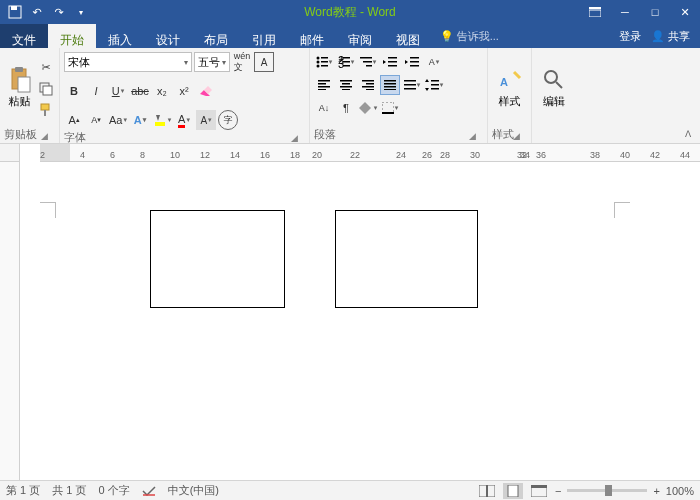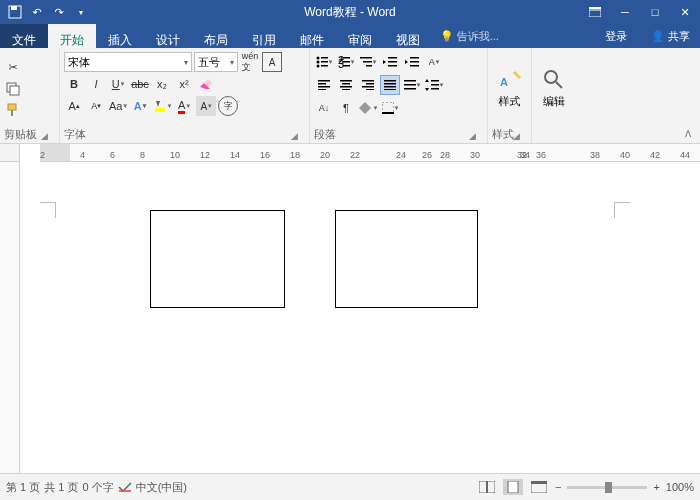--- a/index.html
+++ b/index.html
@@ -1,27 +1,27 @@
 <!DOCTYPE html>
 <html><head>
 <meta charset="utf-8">
 <style>
 *{box-sizing:border-box;margin:0;padding:0;font-family:"Microsoft YaHei",sans-serif;font-size:11px;user-select:none}
 body{width:700px;height:500px;background:#e6e6e6;overflow:hidden;display:flex;flex-direction:column}
 .titlebar{height:24px;background:#2b579a;display:flex;align-items:center;color:#fff;position:relative}
 .qat{display:flex;align-items:center;gap:4px;padding:0 6px}
 .qat-ico{width:18px;height:18px;display:flex;align-items:center;justify-content:center;color:#fff;cursor:pointer}
-.title-txt{position:absolute;left:50%;transform:translateX(-50%);color:#ffffff;font-size:12px}
+.title-txt{position:absolute;left:50%;transform:translateX(-50%);color:#84cc16;font-size:12px}
 .win-ctrl{margin-left:auto;display:flex}
 .win-btn{width:30px;height:24px;display:flex;align-items:center;justify-content:center;color:#fff;cursor:pointer}
 .tabs{height:24px;background:#2b579a;display:flex;color:#fff;position:relative}
 .tab{padding:16px 12px;display:flex;align-items:center;font-size:12px;cursor:pointer}
-.tab.active{background:#f3f3f3;color:#0f766e}
+.tab.active{background:#f3f3f3;color:#4d7c0f}
 .tell-me{margin-left:8px;display:flex;align-items:center;color:#c8d4e8}
-.tab-right{margin-left:auto;display:flex;align-items:center;gap:24px;padding-right:10px}
+.tab-right{margin-left:auto;display:flex;align-items:center;gap:10px;padding-right:10px}
 .ribbon{height:96px;background:#f3f3f3;border-bottom:1px solid #d4d4d4;display:flex;position:relative}
 .group{border-right:1px solid #e1e1e1;display:flex;flex-direction:column;padding:2px 4px 0}
 .group-body{flex:1;display:flex;gap:2px}
 .group-label{height:16px;text-align:left;color:#666;font-size:11px;position:relative}
 .launcher{position:absolute;right:2px;bottom:0;width:12px;height:12px;color:#888;cursor:pointer;font-size:9px}
 .big-btn{display:flex;flex-direction:column;align-items:center;justify-content:center;width:40px;cursor:pointer;gap:2px}
 .big-ico{width:24px;height:24px;display:flex;align-items:center;justify-content:center}
 .small-col{display:flex;flex-direction:column;gap:3px;justify-content:center}
 .sm{width:18px;height:18px;display:flex;align-items:center;justify-content:center;cursor:pointer;color:#444}
 .combo{height:20px;border:1px solid #c0c0c0;background:#fff;display:flex;align-items:center;padding:0 3px;cursor:pointer}
@@ -34,21 +34,21 @@
 .ruler-area{background:#fff}
 .hruler{height:18px;background:#f9f9f9;border-bottom:1px solid #d0d0d0;position:relative;margin-left:20px;overflow:hidden}
 .hruler .tick{position:absolute;top:6px;font-size:9px;color:#666}
 .vruler-placeholder{width:20px;background:#f9f9f9;border-right:1px solid #d0d0d0}
 .doc-area{flex:1;display:flex;background:#fff;overflow:hidden}
 .page{flex:1;position:relative;background:#fff}
 .corner{position:absolute;width:16px;height:16px}
 .corner.tl{top:40px;left:20px;border-left:1px solid #bbb;border-bottom:1px solid #bbb;transform:rotate(180deg)}
 .corner.tr{top:40px;right:70px;border-right:1px solid #bbb;border-bottom:1px solid #bbb;transform:rotate(180deg)}
 .shape{position:absolute;border:1px solid #000;background:#fff}
-.status{height:27px;background:#f3f3f3;border-top:1px solid #d4d4d4;display:flex;align-items:center;padding:0 6px;gap:4px;color:#555}
+.status{height:20px;background:#f3f3f3;border-top:1px solid #d4d4d4;display:flex;align-items:center;padding:0 6px;gap:12px;color:#555}
 .status-right{margin-left:auto;display:flex;align-items:center;gap:6px}
 .view-btn{width:20px;height:16px;display:flex;align-items:center;justify-content:center;cursor:pointer}
 .zoom-slider{width:80px;height:3px;background:#ccc;position:relative}
 .zoom-thumb{position:absolute;width:7px;height:11px;background:#888;top:-4px;left:38px}
 svg{display:block}
 </style>
 </head>
 <body>
 
 <div class="titlebar">
@@ -94,47 +94,57 @@
   <div class="tab-right">
     <span>登录</span>
     <span><span>👤</span> <span>共享</span></span>
   </div>
 </div>
 
 <div class="ribbon">
 
   <div class="group" style="width:60px">
     <div class="group-body">
+      <div class="big-btn">
+        <div class="big-ico">
+            <svg width="22" height="26">
+              <rect x="3" y="2" width="14" height="20" fill="#d9a659" stroke="#b8863f"></rect>
+              <rect x="6" y="0" width="8" height="5" rx="1" fill="#888"></rect>
+              <rect x="9" y="10" width="12" height="15" fill="#fff" stroke="#888"></rect>
+            </svg>
+          </div>
+        <span>粘贴</span>
+      </div>
       <div class="small-col">
         <span class="sm">✂</span>
         <span class="sm">
             <svg width="14" height="14">
               <rect x="1" y="1" width="9" height="9" fill="none" stroke="#666"></rect>
               <rect x="4" y="4" width="9" height="9" fill="#fff" stroke="#666"></rect>
             </svg>
           </span>
         <span class="sm">
             <svg width="14" height="14">
               <rect x="2" y="1" width="8" height="6" fill="#f2c94c" stroke="#b89030"></rect>
               <rect x="5" y="7" width="2" height="6" fill="#888"></rect>
             </svg>
           </span>
       </div>
     </div>
     <div class="group-label"><span>剪贴板</span><span class="launcher">◢</span></div>
   </div>
 
   <div class="group" style="width:250px">
-    <div class="group-body" style="flex-direction:column;gap:2px;padding-top:2px">
+    <div class="group-body" style="flex-direction:column;gap:9px;padding-top:2px">
       <div class="row">
         <div class="combo" style="width:128px">
             <span>宋体</span>
             <span class="dd">▾</span>
           </div>
-        <div class="combo" style="width:44px">
+        <div class="combo" style="width:36px">
             <span>五号</span>
             <span class="dd">▾</span>
           </div>
         <span class="btn" style="font-size:9px">wén<br>文</span>
         <span class="btn" style="border:1px solid #666;font-size:10px">A</span>
       </div>
       <div class="row">
         <span class="btn">
             <b>B</b>
           </span>
@@ -337,21 +347,21 @@
       <div style="position:absolute;left:0;top:0;width:30px;height:18px;background:#ddd"></div>
       <span class="tick" style="left:0">2</span>
     <span class="tick" style="left: 40px;">4</span>
         <span class="tick" style="left: 70px;">6</span>
         <span class="tick" style="left: 100px;">8</span>
         <span class="tick" style="left: 130px;">10</span>
         <span class="tick" style="left: 160px;">12</span>
         <span class="tick" style="left: 190px;">14</span>
         <span class="tick" style="left: 220px;">16</span>
         <span class="tick" style="left: 250px;">18</span>
-        <span class="tick" style="left: 280px;">20</span>
+        <span class="tick" style="left: 272px;">20</span>
         <span class="tick" style="left: 310px;">22</span>
         <span class="tick" style="left: 356px;">24</span>
         <span class="tick" style="left: 382px;">26</span>
         <span class="tick" style="left: 400px;">28</span>
         <span class="tick" style="left: 430px;">30</span>
         <span class="tick" style="left: 460px; margin-left: 17px;">32</span>
         <span class="tick" style="left: 480px;">34</span>
         <span class="tick" style="left: 496px;">36</span>
         <span class="tick" style="left: 550px;">38</span>
         <span class="tick" style="left: 580px;">40</span>

